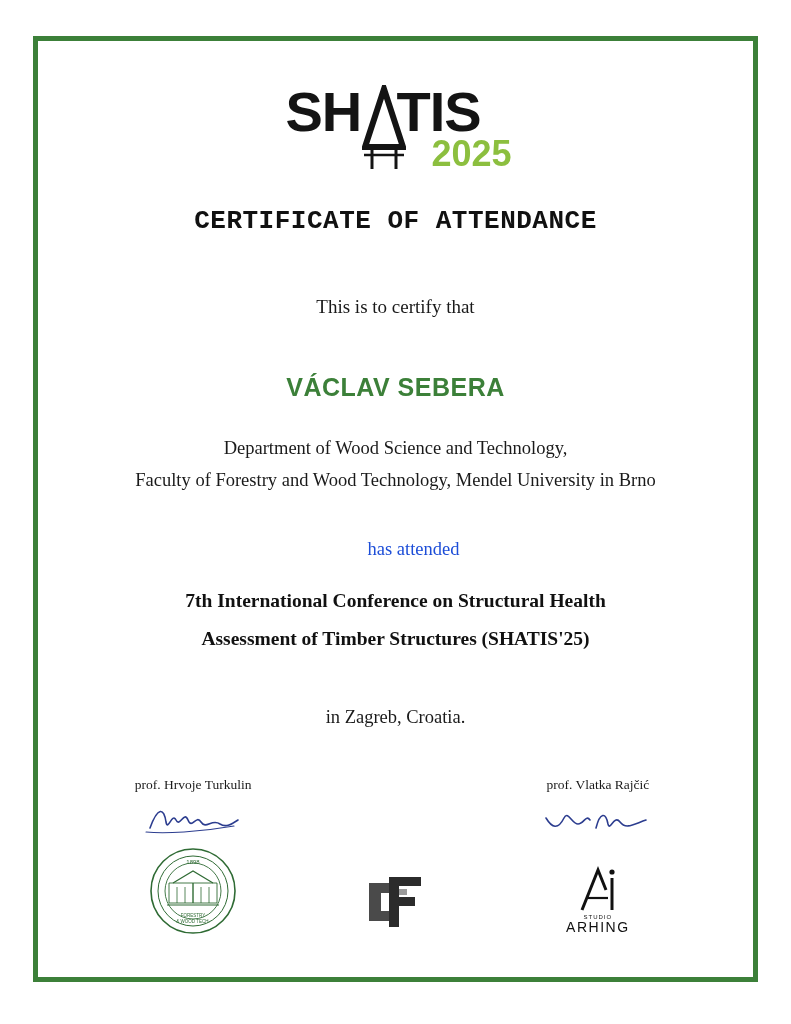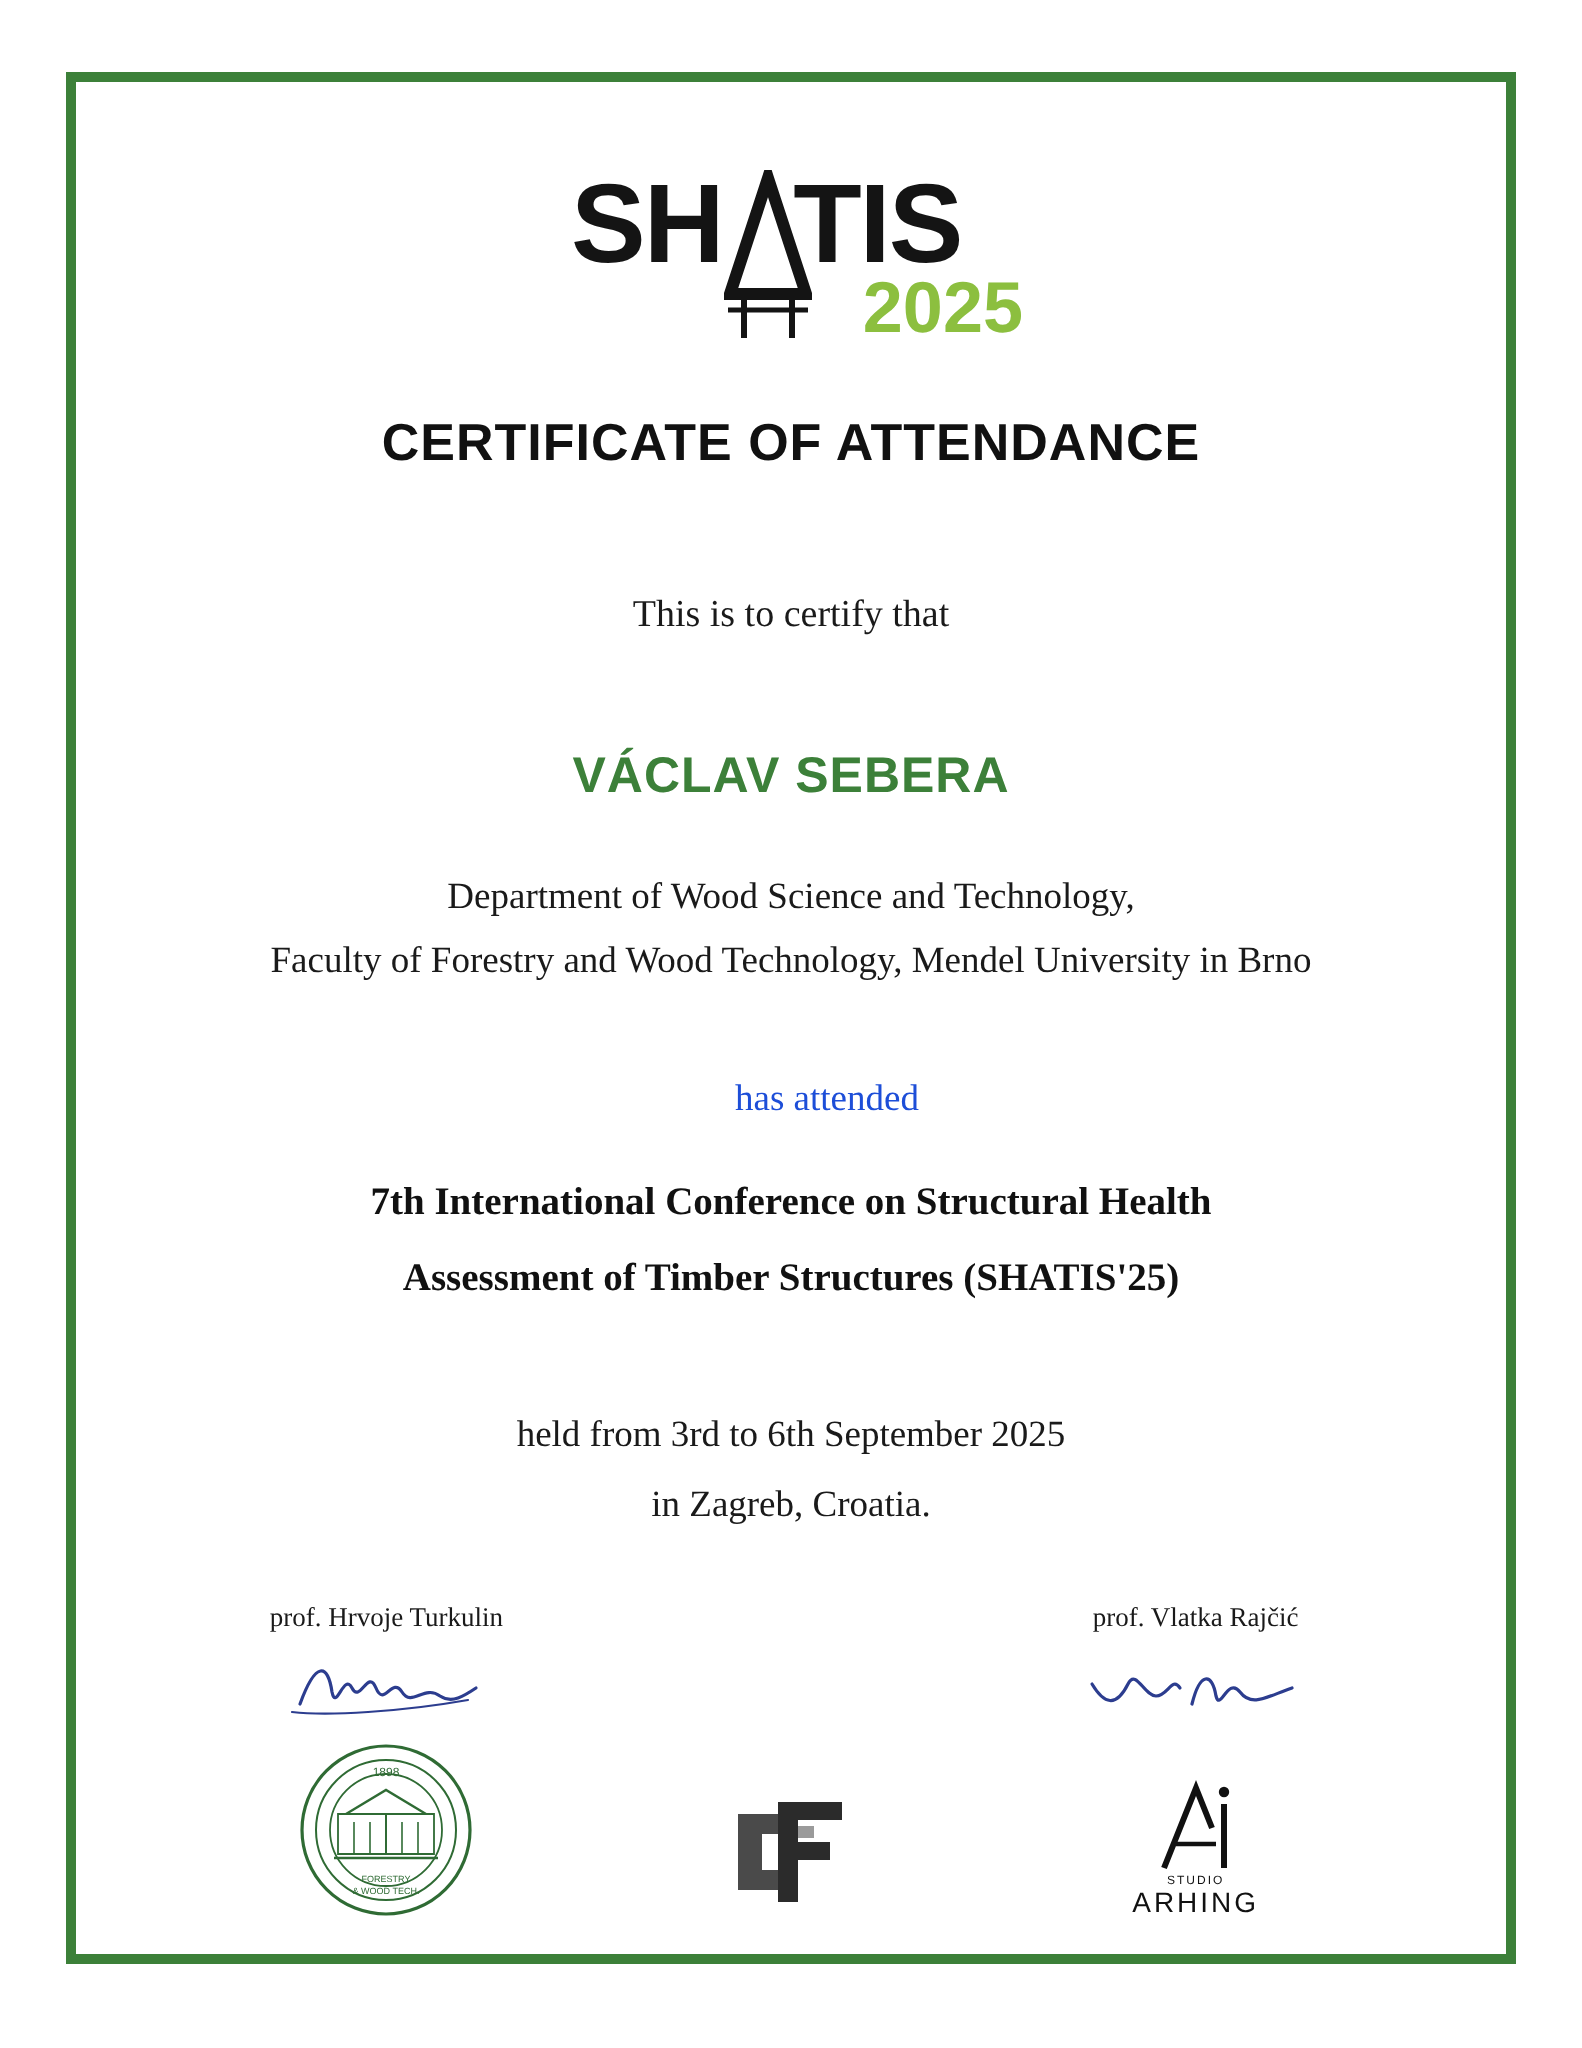--- a/index.html
+++ b/index.html
@@ -78,21 +78,21 @@
     font-weight: bold;
     font-size: 36px;
     color: #8cbf3f;
     letter-spacing: 0px;
     line-height: 1;
   }
 
   
   .title {
     margin-top: 30px;
-    font-family: Liberation Sans, sans-serif;
+    font-family: Liberation Mono, monospace;
     font-weight: bold;
     font-size: 26px;
     letter-spacing: 0.5px;
     color: #111111;
     text-align: center;
   }
   .certify-line {
     margin-top: 60px;
     font-size: 19px;
     color: #1a1a1a;
@@ -133,21 +133,21 @@
   .held {
     margin-top: 42px;
     font-size: 18.5px;
     line-height: 1.9;
     text-align: center;
     color: #1a1a1a;
   }
 
   
   .signatures {
-    margin-top: 30px;
+    margin-top: 42px;
     width: 100%;
     display: flex;
     justify-content: space-between;
     align-items: flex-start;
     padding: 0 6px;
   }
   .sig-col {
     width: 33.33%;
     display: flex;
     flex-direction: column;
@@ -247,21 +247,20 @@
     </div>
 
     <div class="attended">has attended</div>
 
     <div class="conference">
       <div>7th International Conference on Structural Health</div>
       <div>Assessment of Timber Structures (SHATIS'25)</div>
     </div>
 
     <div class="held">
-      <div>held from 3rd to 6th September 2025</div>
       <div>in Zagreb, Croatia.</div>
     </div>
 
     <div class="signatures">
 
       <div class="sig-col">
         <div class="sig-name">prof. Hrvoje Turkulin</div>
         <div class="sig-mark">
           <svg width="110" height="42" viewBox="0 0 110 42">
             <path d="M12 30 C20 8, 26 10, 28 24 C30 34, 34 14, 38 22 C42 30, 46 12, 50 22 C54 32, 58 16, 63 24 C68 32, 74 20, 82 26 C88 30, 94 26, 100 22" fill="none" stroke="#2c3d8f" stroke-width="1.6" stroke-linecap="round"></path>

